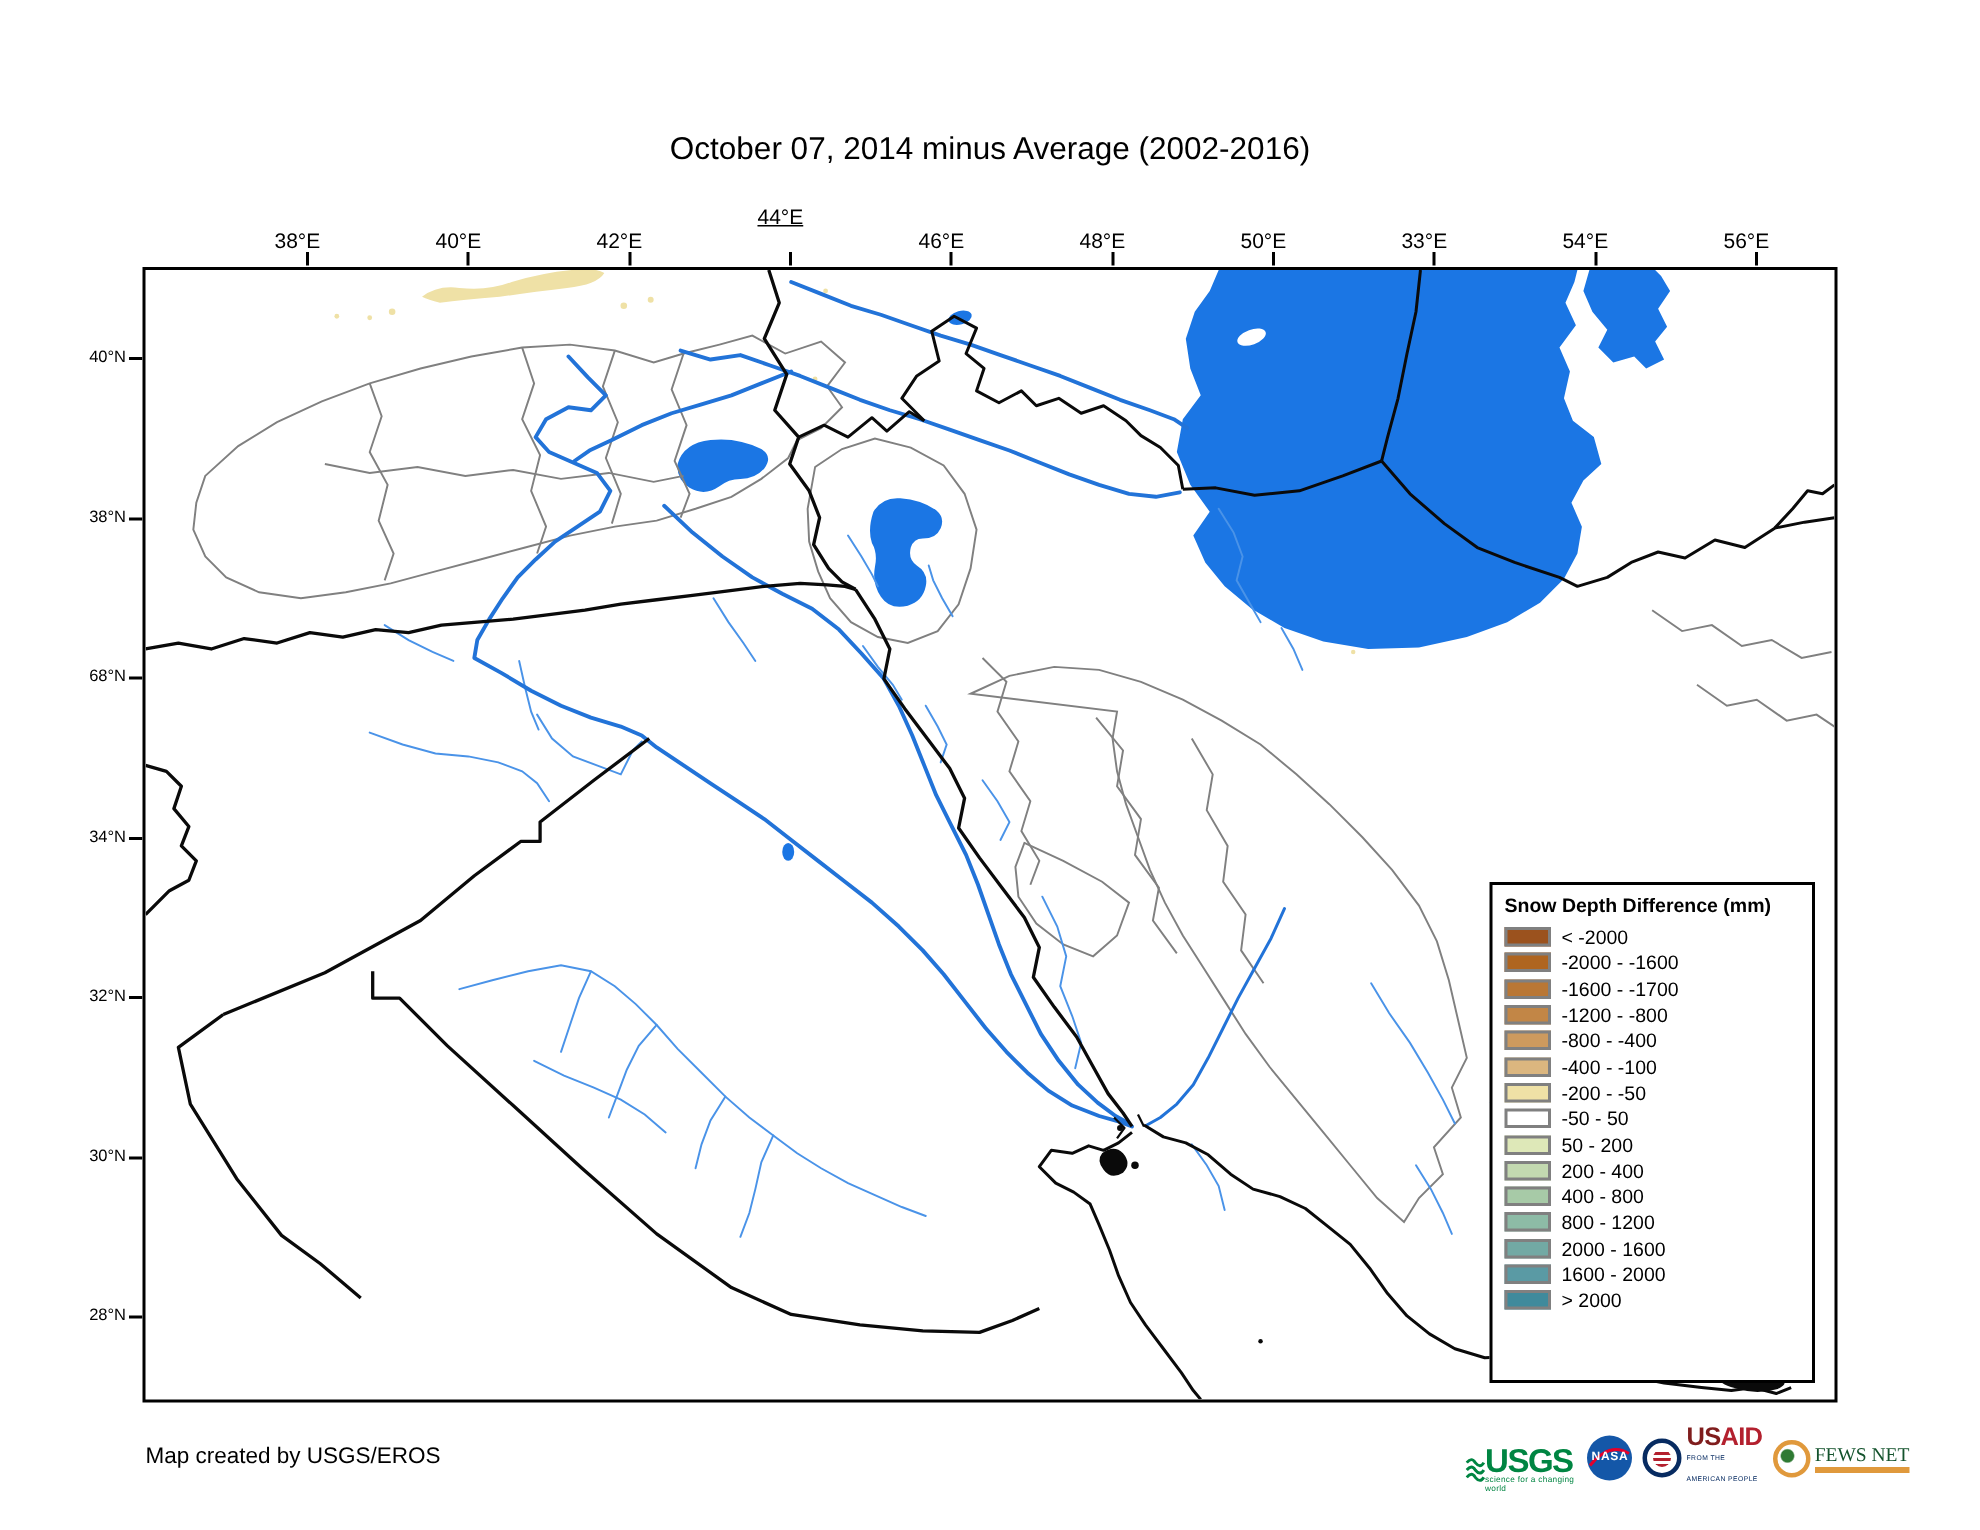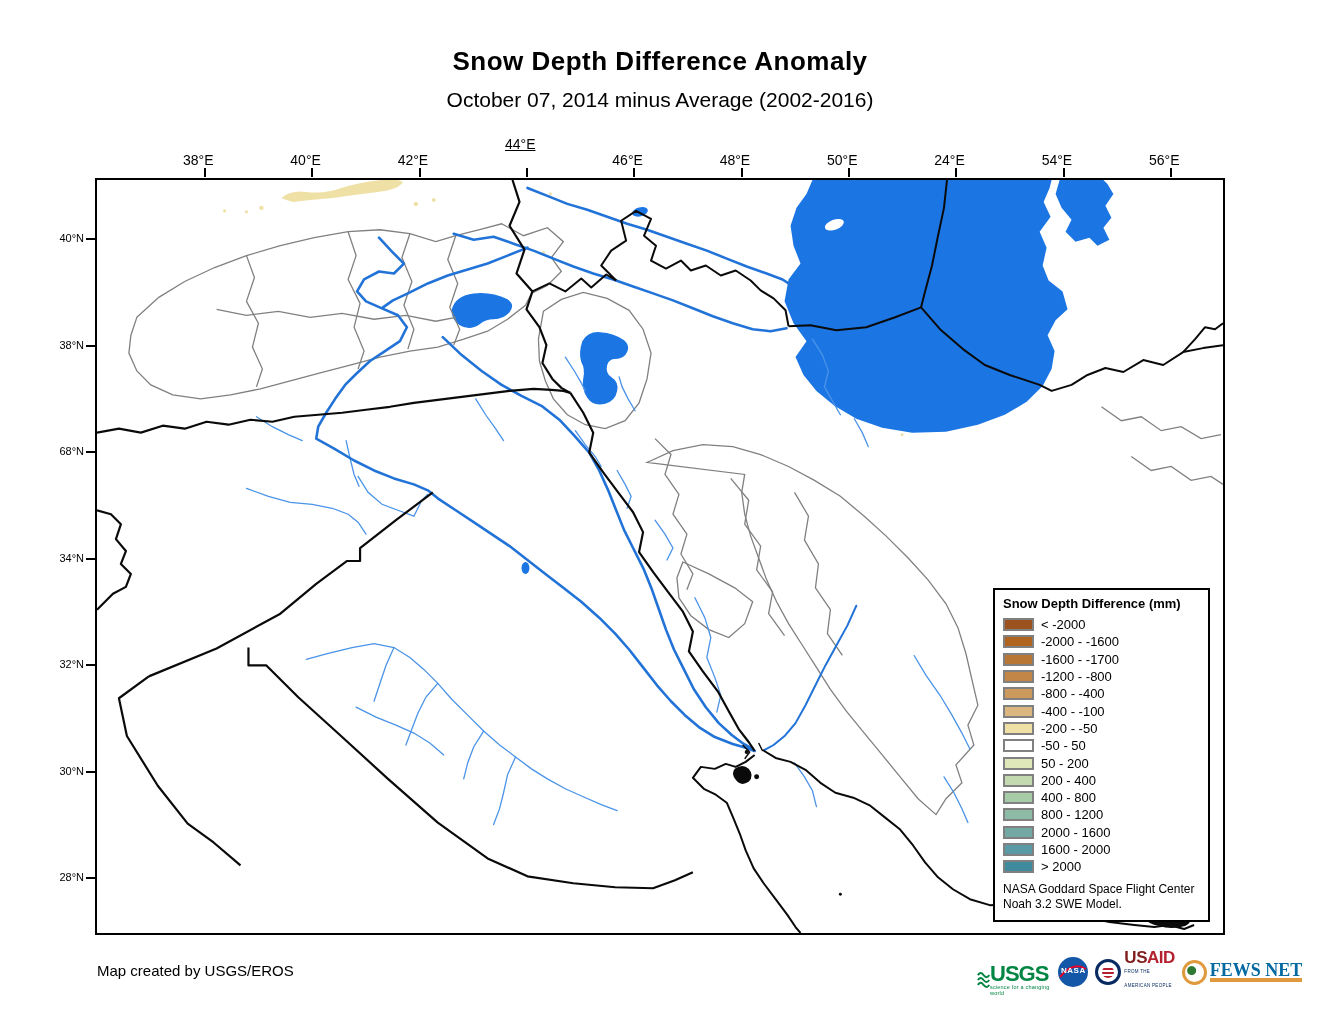--- a/index.html
+++ b/index.html
@@ -39,49 +39,48 @@
               border-radius:50%;background:repeating-linear-gradient(0deg,#B3202E 0 2px,#fff 2px 4px);}
   .usaid-col{display:flex;flex-direction:column;line-height:14px;}
   .usaid-txt{font-size:17px;font-weight:bold;letter-spacing:-.5px;}
   .usaid-us{color:#7f1d1d;}
   .usaid-aid{color:#B3202E;}
   .usaid-tag{font-size:4.5px;color:#072B61;letter-spacing:.3px;}
   .fews-globe{width:25px;height:25px;border-radius:50%;border:3px solid #E0993C;
               box-sizing:border-box;background:radial-gradient(circle at 35% 40%,#2F7A33 0 4px,#fff 5px),
               radial-gradient(circle at 70% 65%,#2F7A33 0 4px,#fff 5px);flex:0 0 auto;}
   .fews-col{display:flex;flex-direction:column;}
-  .fews-txt{font-family:"Liberation Serif",serif;font-size:18px;font-weight:bold;color:#0369a1;
+  .fews-txt{font-family:"Liberation Serif",serif;font-size:13px;font-weight:normal;color:#14532d;
             white-space:nowrap;line-height:14px;}
   .fews-bar{height:4px;background:#E0993C;margin-top:1px;}
 </style>
 </head>
 <body>
 
 <div id="page">
 
-  <div id="title">Snow Depth Difference Anomaly</div>
   <div id="subtitle">October 07, 2014 minus Average (2002-2016)</div>
 
   <div id="axes">
       <div class="lon-tick" style="left: 204px; top: 168px;"></div>
       <div class="lon-label" style="left: 205px; top: 152px;">38°E</div>
       <div class="lon-tick" style="left: 311.33px; top: 168px;"></div>
       <div class="lon-label" style="left: 312.33px; top: 152px;">40°E</div>
       <div class="lon-tick" style="left: 418.66px; top: 168px;"></div>
       <div class="lon-label" style="left: 419.66px; top: 152px;">42°E</div>
       <div class="lon-tick" style="left: 525.99px; top: 168px;"></div>
       <div class="lon-label" style="left: 526.99px; top: 136px; text-decoration: underline;">44°E</div>
       <div class="lon-tick" style="left: 633.32px; top: 168px;"></div>
       <div class="lon-label" style="left: 634.32px; top: 152px;">46°E</div>
       <div class="lon-tick" style="left: 740.65px; top: 168px;"></div>
       <div class="lon-label" style="left: 741.65px; top: 152px;">48°E</div>
       <div class="lon-tick" style="left: 847.98px; top: 168px;"></div>
       <div class="lon-label" style="left: 848.98px; top: 152px;">50°E</div>
       <div class="lon-tick" style="left: 955.31px; top: 168px;"></div>
-      <div class="lon-label" style="left: 956.31px; top: 152px;">24°E</div>
+      <div class="lon-label" style="left: 956.31px; top: 152px;">33°E</div>
       <div class="lon-tick" style="left: 1062.64px; top: 168px;"></div>
       <div class="lon-label" style="left: 1063.64px; top: 152px;">54°E</div>
       <div class="lon-tick" style="left: 1169.97px; top: 168px;"></div>
       <div class="lon-label" style="left: 1170.97px; top: 152px;">56°E</div>
       <div class="lat-tick" style="left: 86px; top: 238px;"></div>
       <div class="lat-label" style="left: 44px; top: 232px;">40°N</div>
       <div class="lat-tick" style="left: 86px; top: 344.5px;"></div>
       <div class="lat-label" style="left: 44px; top: 338.5px;">38°N</div>
       <div class="lat-tick" style="left: 86px; top: 451px;"></div>
       <div class="lat-label" style="left: 44px; top: 445px;">68°N</div>
@@ -257,24 +256,20 @@
         </div>
         <div class="leg-row">
           <div class="leg-swatch" style="background: rgb(90, 154, 164);"></div>
           <div class="leg-label">1600 - 2000</div>
         </div>
         <div class="leg-row">
           <div class="leg-swatch" style="background: rgb(63, 138, 156);"></div>
           <div class="leg-label">&gt; 2000</div>
         </div>
       </div>
-    <div id="legend-note">
-      <div>NASA Goddard Space Flight Center</div>
-      <div>Noah 3.2 SWE Model.</div>
-    </div>
   </div>
 
   <div id="credit">Map created by USGS/EROS</div>
 
   <div id="logos">
     <div class="usgs-wrap">
       <svg width="16" height="24" viewBox="0 0 16 24">
         <path d="M1,6 q4,-5 7,0 q4,5 7,0" fill="none" stroke="#008542" stroke-width="2.4"></path>
         <path d="M1,12 q4,-5 7,0 q4,5 7,0" fill="none" stroke="#008542" stroke-width="2.4"></path>
         <path d="M1,18 q4,-5 7,0 q4,5 7,0" fill="none" stroke="#008542" stroke-width="2.4"></path>

